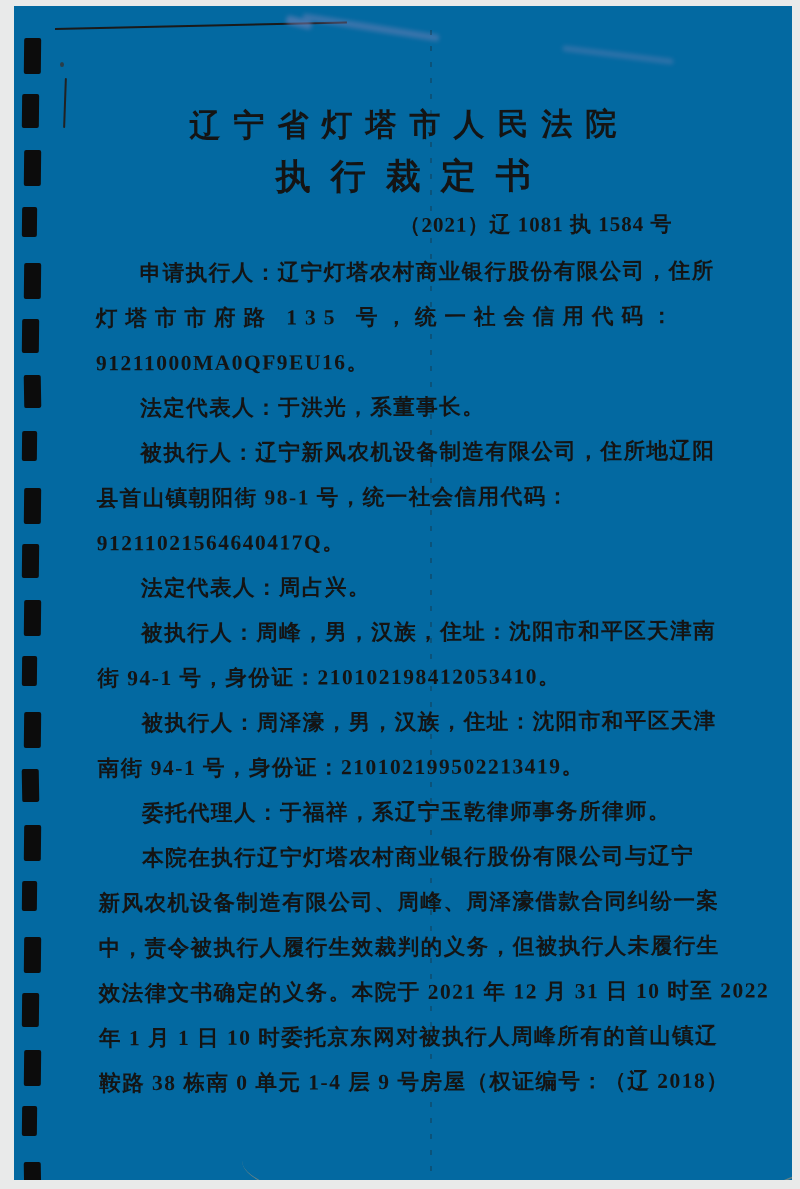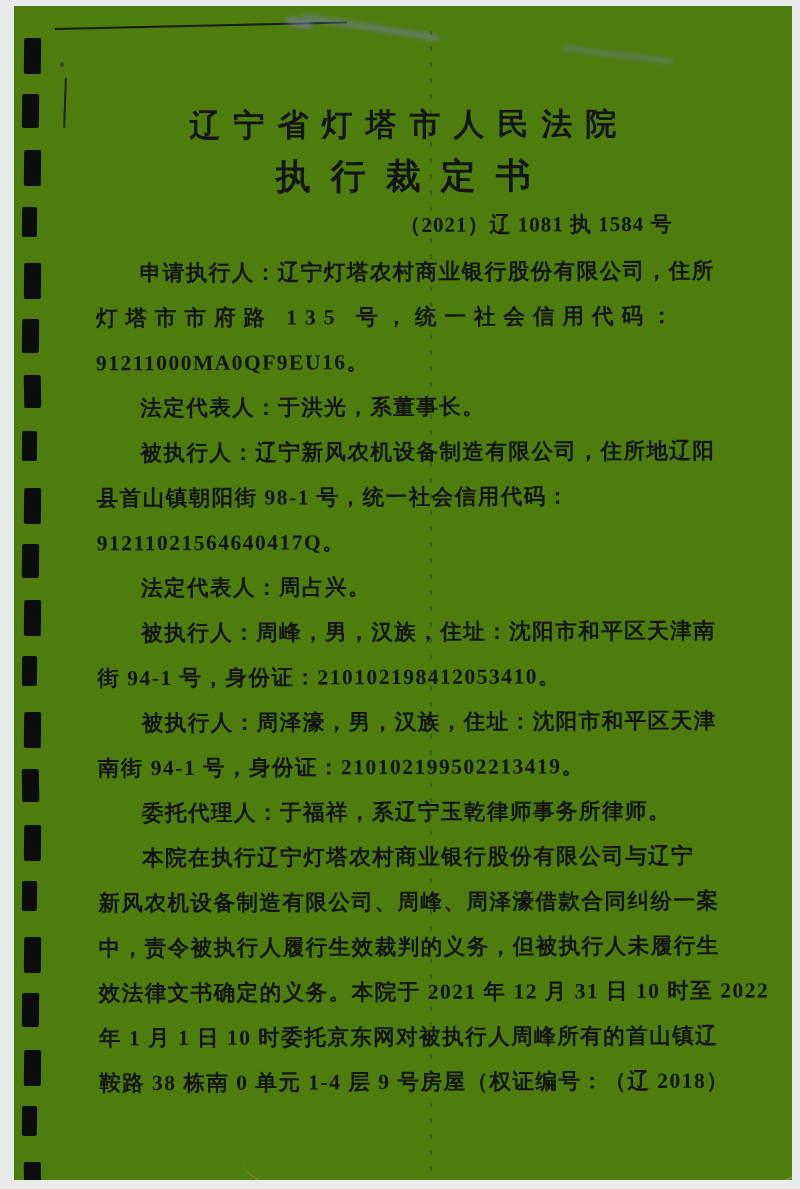--- a/index.html
+++ b/index.html
@@ -12,21 +12,21 @@
   body{
     background:#e9eaea;
     font-family:"Liberation Serif","DejaVu Serif",serif;
     position:relative;
     overflow:hidden;
   }
   .page{
     position:absolute;
     left:14px; top:6px;
     width:778px; height:1174px;
-    background:#4d7c0f;
+    background:#0369a1;
     overflow:hidden;
   }
   
   .bmark{
     position:absolute;
     left:8px;
     width:17px; height:34px;
     background:#0c0c0c;
     border-radius:2px;
     transform:rotate(0.6deg);

